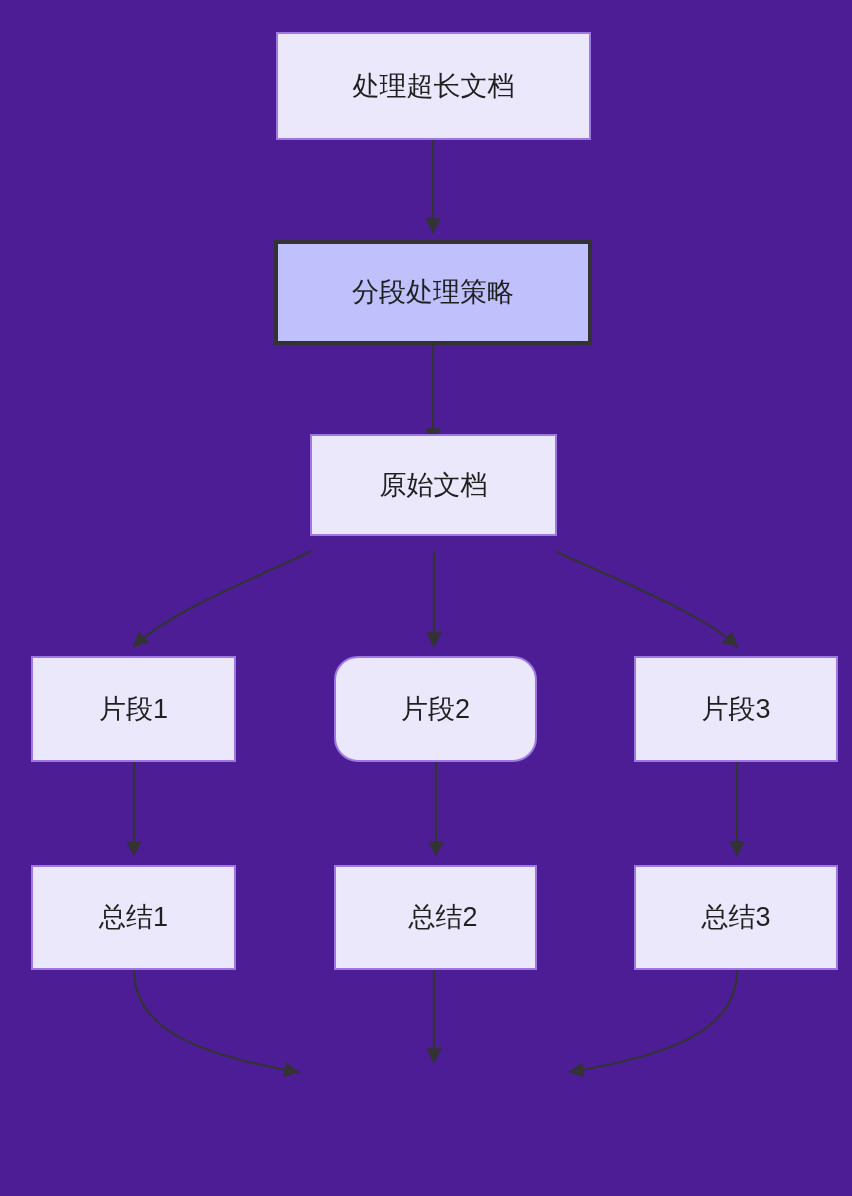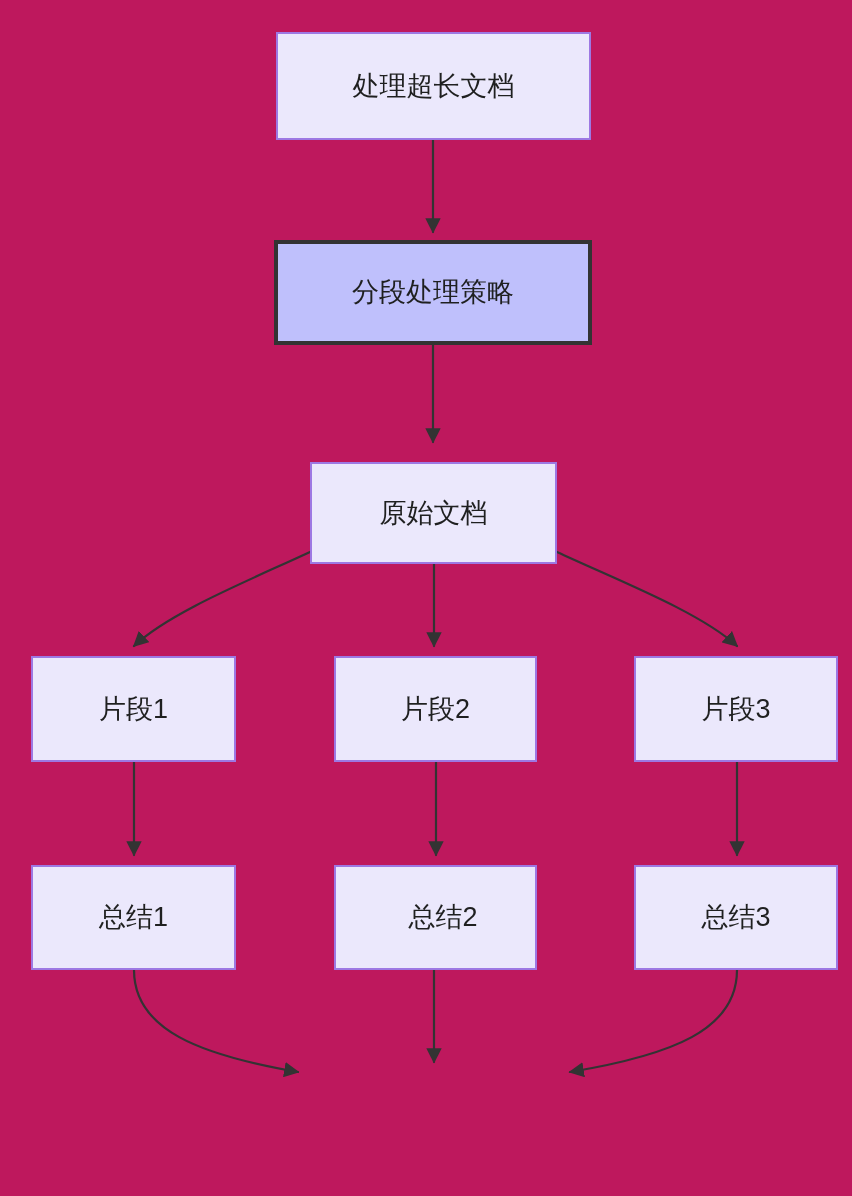--- a/index.html
+++ b/index.html
@@ -8,21 +8,21 @@
     padding: 0;
     background: #ffffff;
   }
   body {
     font-family: "Liberation Sans", "DejaVu Sans", sans-serif;
   }
   #canvas {
     position: relative;
     width: 852px;
     height: 1196px;
-    background: #be185d;
+    background: #4c1d95;
     overflow: hidden;
     text-decoration: underline;
   }
   #edge-layer {
     position: absolute;
     left: 0;
     top: 0;
     width: 852px;
     height: 1196px;
     pointer-events: none;
@@ -89,29 +89,29 @@
   </svg>
 
   <div class="node style-default" style="left: 276px; top: 32px; width: 315px; height: 108px;">
     <span class="node-label">处理超长文档</span>
   </div>
 
   <div class="node style-strategy" style="left: 274px; top: 240px; width: 318px; height: 105px;">
     <span class="node-label">分段处理策略</span>
   </div>
 
-  <div class="node style-default" style="left: 310px; top: 462px; width: 247px; height: 102px;">
+  <div class="node style-default" style="left: 310px; top: 434px; width: 247px; height: 102px;">
     <span class="node-label">原始文档</span>
   </div>
 
   <div class="node style-default" style="left: 31px; top: 656px; width: 205px; height: 106px;">
     <span class="node-label">片段1</span>
   </div>
 
-  <div class="node style-default" style="left: 334px; top: 656px; width: 203px; height: 106px;">
+  <div class="node style-default" style="left: 334px; top: 656px; width: 203px; height: 106px; border-radius: 24px;">
     <span class="node-label">片段2</span>
   </div>
 
   <div class="node style-default" style="left: 634px; top: 656px; width: 204px; height: 106px;">
     <span class="node-label">片段3</span>
   </div>
 
   <div class="node style-default" style="left: 31px; top: 865px; width: 205px; height: 105px;">
     <span class="node-label">总结1</span>
   </div>

